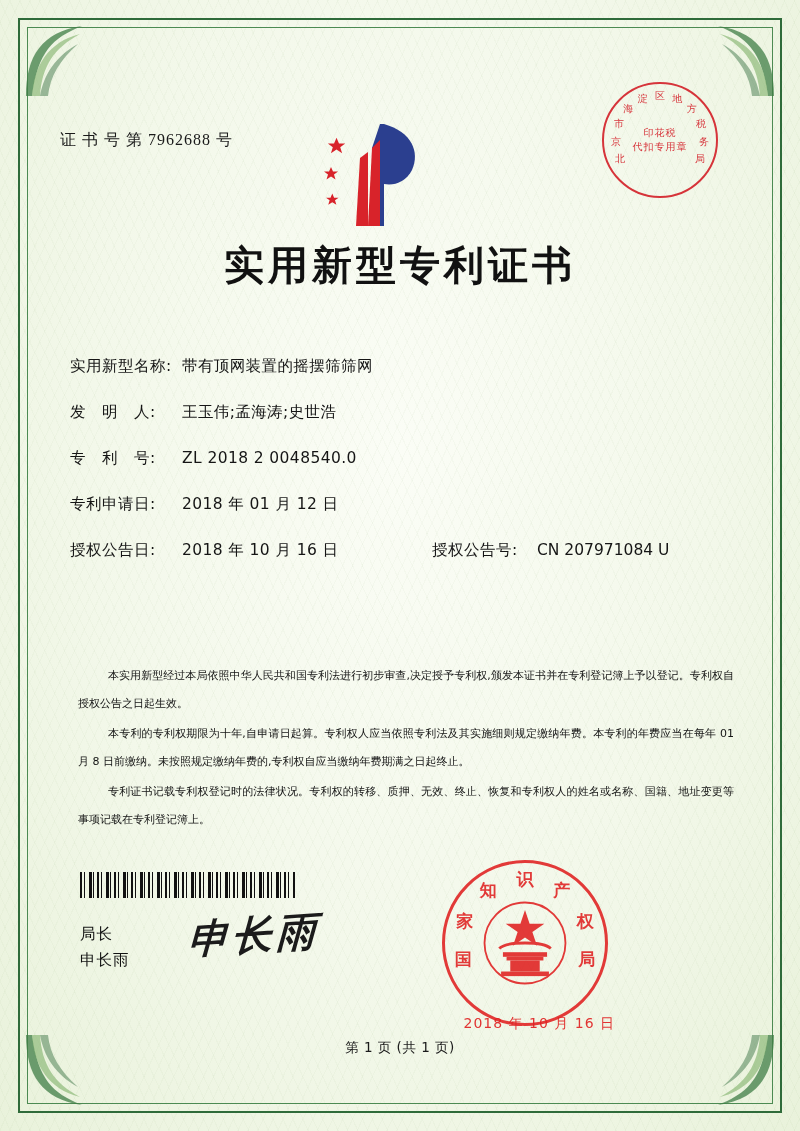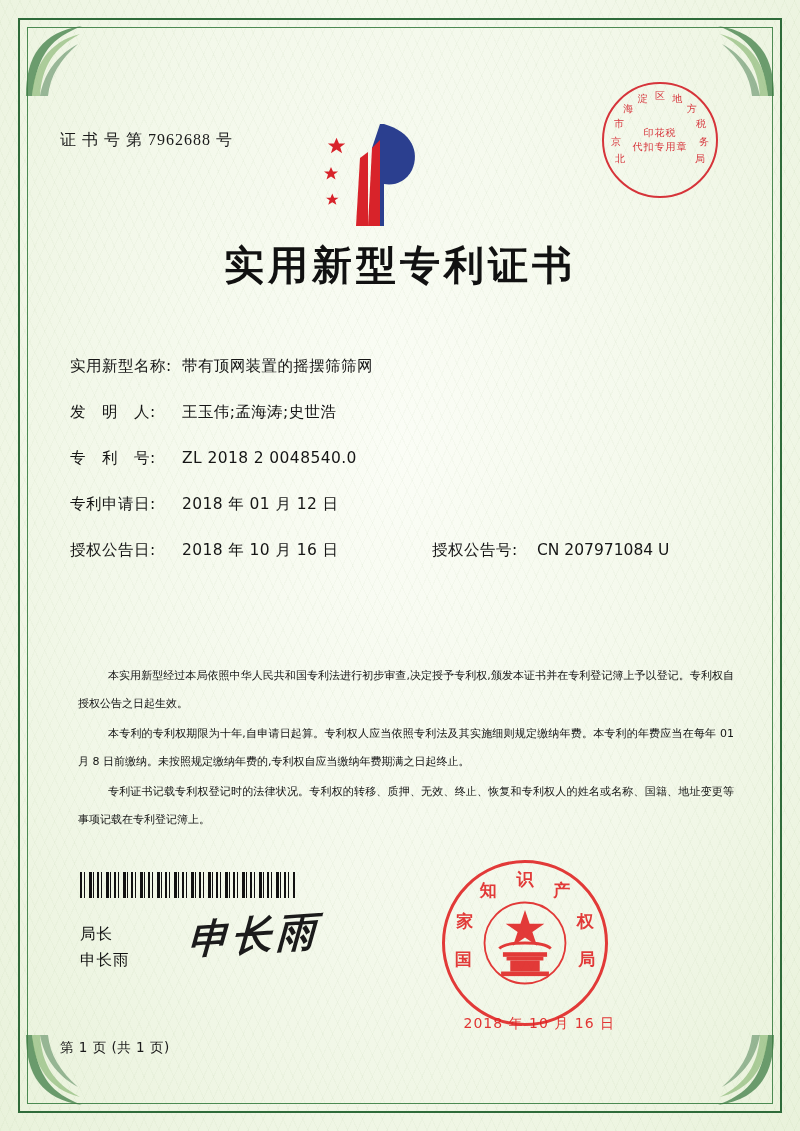--- a/index.html
+++ b/index.html
@@ -243,20 +243,21 @@
     color: #e02020;
     letter-spacing: 1px;
     opacity: 0.9;
   }
 
   .page-footer {
     position: absolute;
     left: 0;
     right: 0;
     bottom: 14px;
+    text-align: center;
     font-size: 13.5px;
     color: #1a1a1a;
     letter-spacing: 0.5px;
   }
 </style>
 </head>
 <body>
 
 <div class="certificate">
   <div class="bg-pattern"></div>

